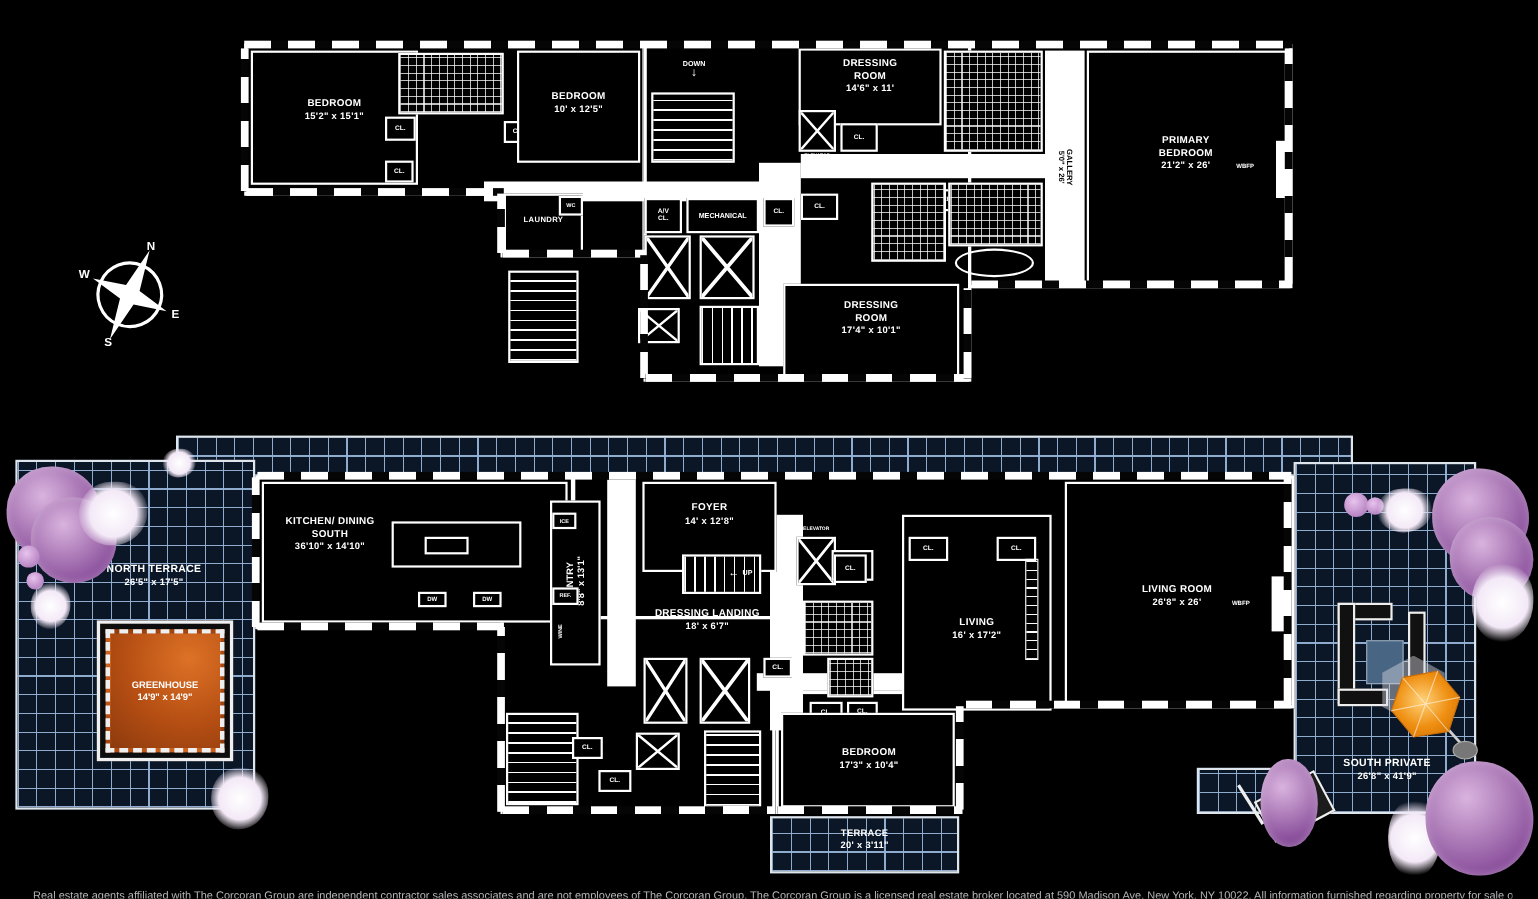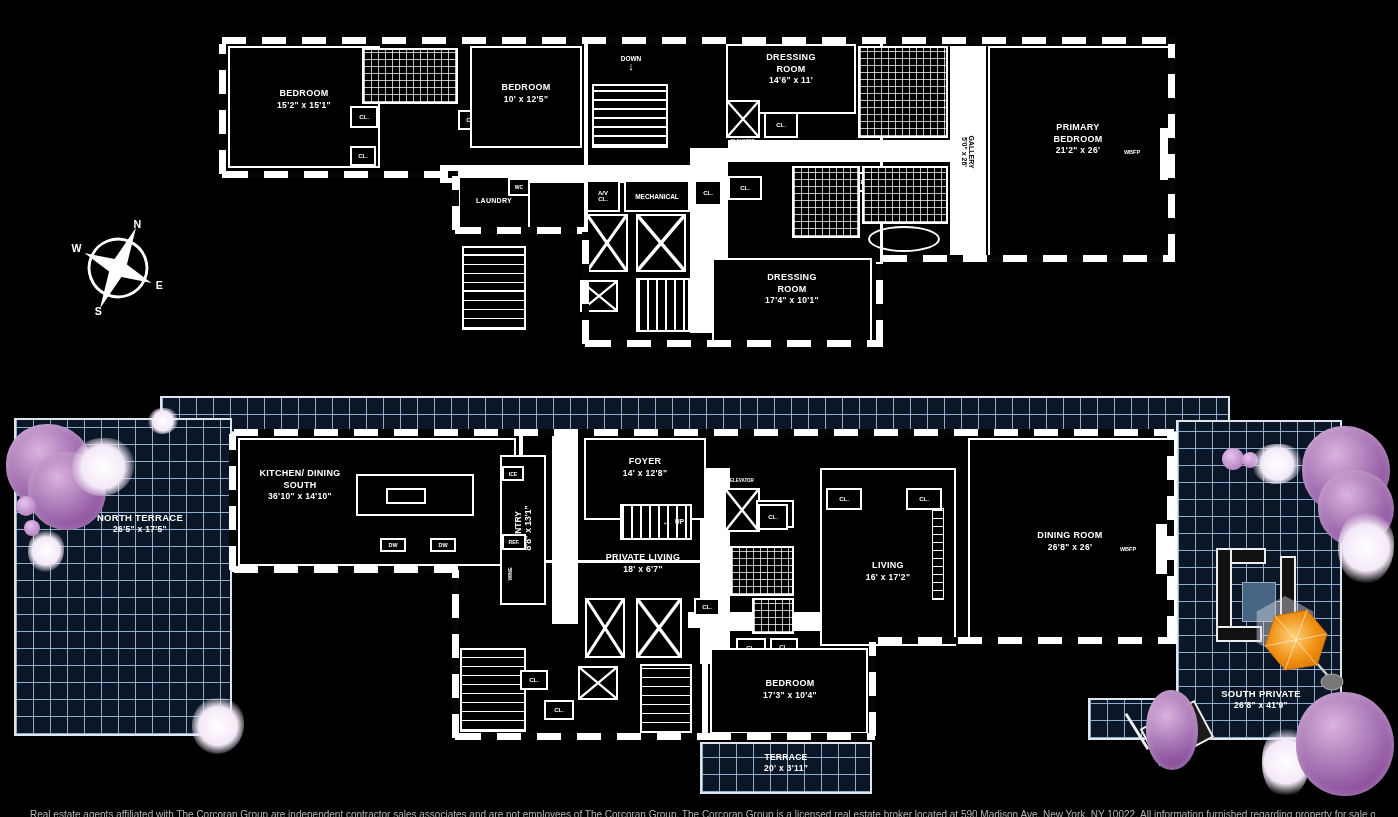--- a/index.html
+++ b/index.html
@@ -191,20 +191,26 @@
     </div>
     <div class="lbl" style="left:1186px;top:688px;width:150px;font-size:9.5px">
       <div>SOUTH PRIVATE</div>
       <div class="dims">26'8" x 41'9"</div>
     </div>
     <div class="lbl" style="left:716px;top:752px;width:140px;font-size:8.5px">
       <div>TERRACE</div>
       <div class="dims">20' x 3'11"</div>
     </div>
 
+    <div class="ghFrame" style="left:88px;top:564px;width:124px;height:128px">
+      <div class="ghGlass">
+        <div>GREENHOUSE</div>
+        <div>14'9" x 14'9"</div>
+      </div>
+    </div>
 
     <div class="blk" style="left:232px;top:432px;width:290px;height:140px"></div>
     <div class="blk" style="left:520px;top:432px;width:657px;height:212px"></div>
     <div class="blk" style="left:455px;top:560px;width:250px;height:180px"></div>
     <div class="blk" style="left:705px;top:628px;width:170px;height:112px"></div>
 
     <div class="corr" style="left:552px;top:436px;width:26px;height:188px"></div>
     <div class="corr" style="left:700px;top:468px;width:30px;height:196px"></div>
     <div class="corr" style="left:688px;top:612px;width:185px;height:16px"></div>
 
@@ -231,21 +237,21 @@
     <div class="lbl" style="left:600px;top:456px;width:90px">
       <div>FOYER</div>
       <div class="dims">14' x 12'8"</div>
     </div>
     <div class="stTV" style="left:620px;top:504px;width:72px;height:36px"></div>
     <div class="vwrap" style="left:648px;top:514px;width:50px;height:14px;flex-direction:row;gap:3px;color:#fff;font-size:6.5px">
       <span style="font-size:10px">←</span>
       <span>UP</span>
     </div>
     <div class="lbl" style="left:585px;top:552px;width:116px">
-      <div>PRIVATE LIVING</div>
+      <div>DRESSING LANDING</div>
       <div class="dims">18' x 6'7"</div>
     </div>
 
     <div class="sm" style="left:718px;top:479px;width:48px;font-size:4.5px">ELEVATOR</div>
     <div class="elev" style="left:724px;top:488px;width:36px;height:44px">
       <svg viewBox="0 0 10 10" preserveAspectRatio="none">
           <path d="M0 0 10 10 M10 0 0 10" stroke="#fff" stroke-width="0.7" fill="none"></path>
         </svg>
       </div>
     <div class="clbox" style="left:756px;top:500px;width:38px;height:28px">CL.</div>
@@ -260,21 +266,21 @@
       <div>LIVING</div>
       <div class="dims">16' x 17'2"</div>
     </div>
     <div class="clbox" style="left:826px;top:488px;width:36px;height:22px">CL.</div>
     <div class="clbox" style="left:906px;top:488px;width:36px;height:22px">CL.</div>
     <div class="clbox" style="left:758px;top:504px;width:30px;height:26px">CL.</div>
     <div class="abs" style="left:932px;top:508px;width:12px;height:92px;border:1px solid #fff;background:repeating-linear-gradient(0deg,#fff 0 1px,transparent 1px 8px)"></div>
 
     <div class="room" style="left:968px;top:438px;width:202px;height:204px"></div>
     <div class="lbl" style="left:1000px;top:530px;width:140px">
-      <div>DINING ROOM</div>
+      <div>LIVING ROOM</div>
       <div class="dims">26'8" x 26'</div>
     </div>
     <div class="notch" style="left:1156px;top:524px;width:12px;height:50px"></div>
     <div class="sm" style="left:1112px;top:546px;width:32px">WBFP</div>
 
     <div class="room" style="left:710px;top:648px;width:158px;height:86px"></div>
     <div class="lbl" style="left:730px;top:678px;width:120px">
       <div>BEDROOM</div>
       <div class="dims">17'3" x 10'4"</div>
     </div>

